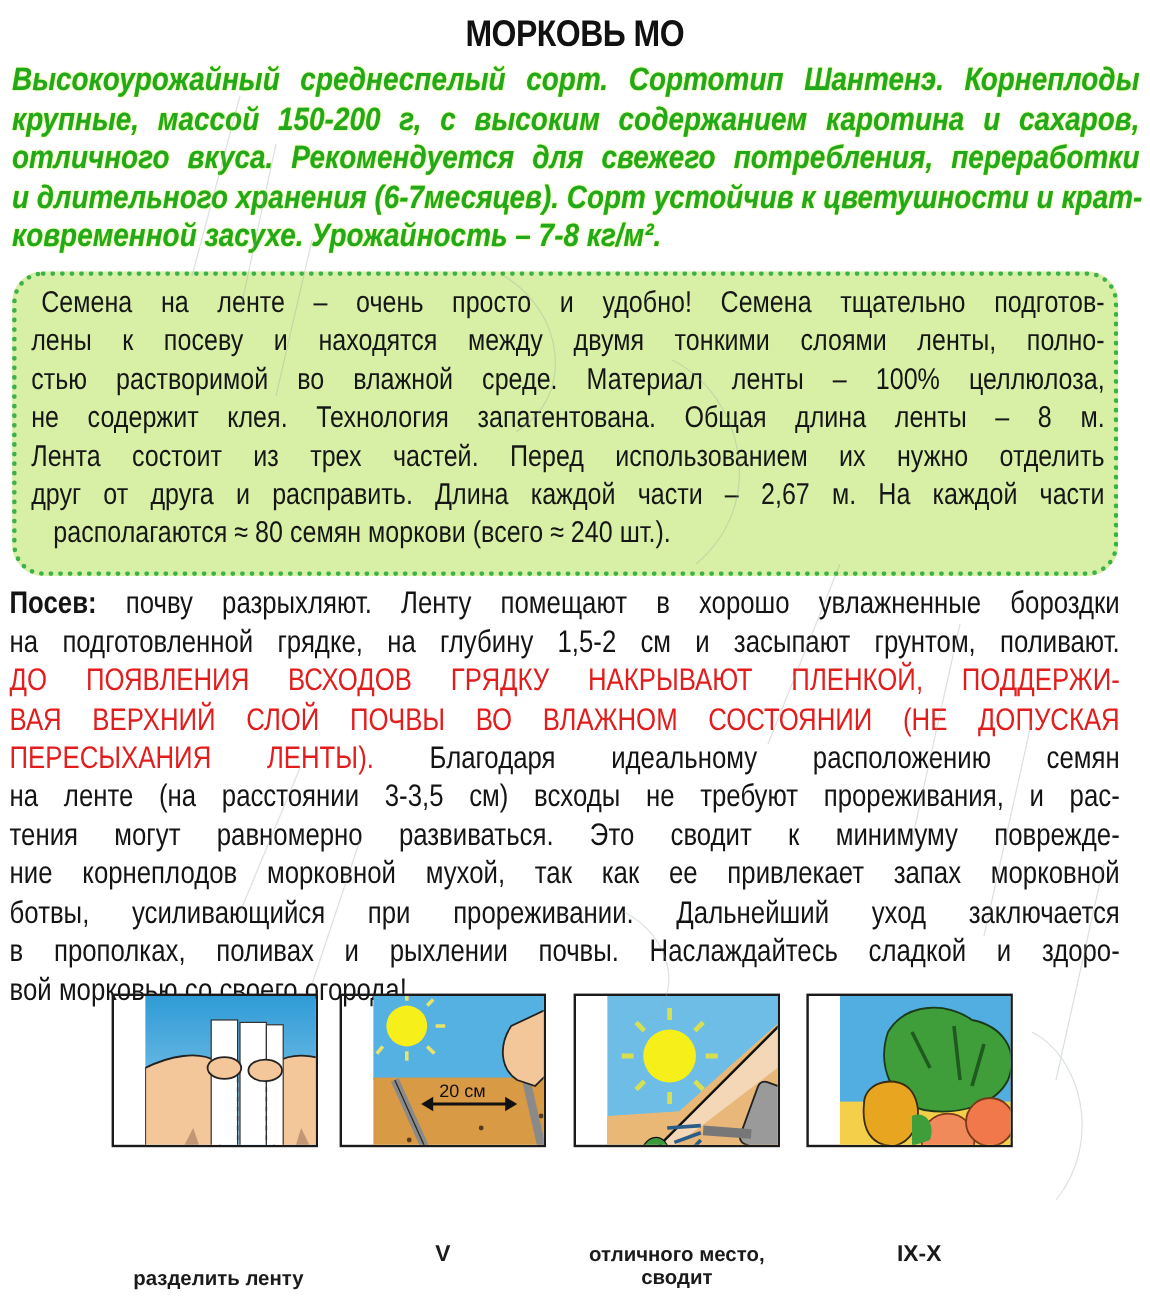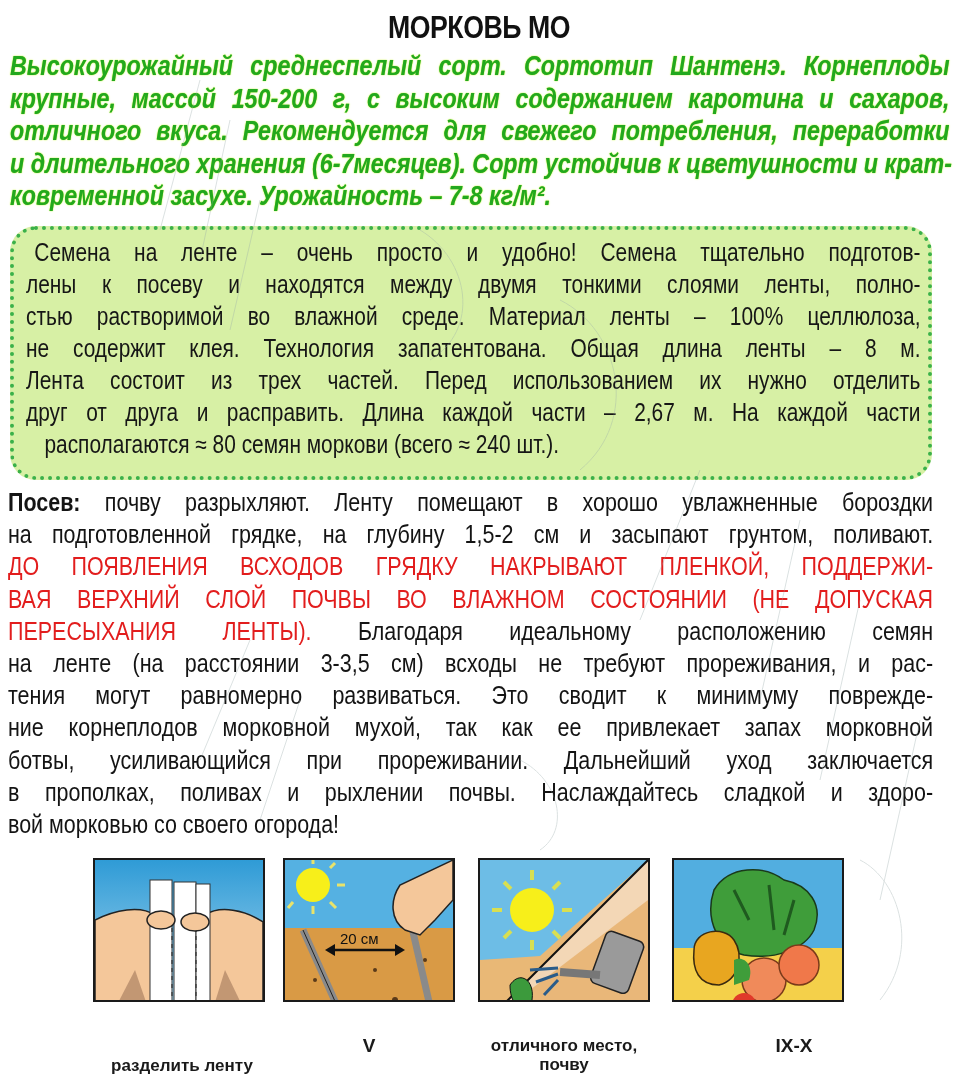--- a/index.html
+++ b/index.html
@@ -17,21 +17,21 @@
              font-size: 25px; line-height: 32px; color: #161616; }
   .boxtext .ln { display: block; white-space: nowrap; text-align: justify; text-align-last: justify; }
   .boxtext .ln.last { text-align-last: left; padding-left: 22px; }
   .boxtext .ln.first { padding-left: 10px; }
   .body { position: absolute; left: 8px; top: 486px; width: 1120px; transform-origin: 0 0; transform: scaleX(0.826);
           font-size: 26px; line-height: 32.2px; color: #141414; }
   .body .ln { display: block; white-space: nowrap; text-align: justify; text-align-last: justify; }
   .body .ln.last { text-align-last: left; }
   .body b { font-weight: bold; }
   .red { color: #e21d1d; }
-  .panel { position: absolute; top: 858px; width: 172px; height: 144px; border: 2px solid #1a1a1a; box-sizing: border-box; overflow: hidden; }
+  .panel { position: absolute; top: 828px; width: 172px; height: 128px; border: 2px solid #1a1a1a; box-sizing: border-box; overflow: hidden; padding-left: 26px; }
   .caption { position: absolute; top: 1036px; width: 220px; text-align: center; font-weight: bold;
              font-size: 17px; line-height: 19px; color: #1a1a1a; }
   .watermark { position: absolute; left: 0; top: 0; width: 958px; height: 1080px; pointer-events: none; }
 </style>
 </head>
 <body>
 
 <div class="title">МОРКОВЬ МО</div>
 
 <div class="intro">
@@ -152,37 +152,37 @@
     <g stroke="#2a5c8a" stroke-width="3" fill="none">
         <path d="M78,108 L50,110"></path>
         <path d="M78,114 L56,122"></path>
         <path d="M78,120 L64,135"></path>
       </g>
     <path d="M30,125 C40,110 55,120 52,140 C48,155 30,150 30,125 Z" fill="#3c9a3c" stroke="#111" stroke-width="1"></path>
   </svg>
 </div>
 <div class="caption" style="left:454px;">
   <div>отличного место,</div>
-  <div>почву</div>
+  <div>сводит</div>
 </div>
 
 <div class="panel" style="left:672px;">
   <svg width="168" height="168" viewBox="0 0 168 168">
     <rect width="168" height="90" fill="#52aee0"></rect>
     <rect y="88" width="168" height="80" fill="#f4d04a"></rect>
     <path d="M40,30 C55,5 90,5 110,20 C135,25 150,45 140,70 C130,90 100,100 70,95 C45,90 30,60 40,30 Z" fill="#3f9d3a" stroke="#1a3a1a" stroke-width="1.5"></path>
     <path d="M60,30 L75,60 M95,25 L100,70 M120,40 L110,75" stroke="#1f5a1f" stroke-width="3"></path>
     <path d="M20,90 C20,70 50,65 60,80 C70,95 65,120 45,125 C25,125 18,110 20,90 Z" fill="#e8a620" stroke="#3a2a10" stroke-width="1.5"></path>
     <circle cx="90" cy="120" r="22" fill="#f08a5a" stroke="#7a3a1a" stroke-width="1.5"></circle>
     <circle cx="125" cy="105" r="20" fill="#f0784a" stroke="#7a3a1a" stroke-width="1.5"></circle>
     <circle cx="70" cy="145" r="12" fill="#e03a2a"></circle>
     <path d="M60,100 C70,95 80,105 75,120 L60,125 Z" fill="#3f9d3a"></path>
   </svg>
 </div>
-<div class="caption" style="left:684px; font-size:19px;">
+<div class="caption" style="left:656px; font-size:19px;">
   <div>IX-X</div>
 </div>
 
 <svg class="watermark" viewBox="0 0 958 1080">
   <g fill="none" stroke="#9aa" stroke-width="1" opacity="0.35">
     <path d="M200,80 L160,230 M230,120 L200,260 M260,200 L230,330"></path>
     <path d="M420,230 C470,260 480,330 430,360 M560,300 C620,330 640,420 580,470"></path>
     <path d="M700,470 L640,620 M800,520 L760,700 M860,600 L820,780"></path>
     <path d="M250,640 L200,760 M300,700 L260,820 M520,760 C560,780 570,830 540,850"></path>
     <path d="M860,860 C900,880 920,950 880,1000 M920,720 L880,900"></path>

